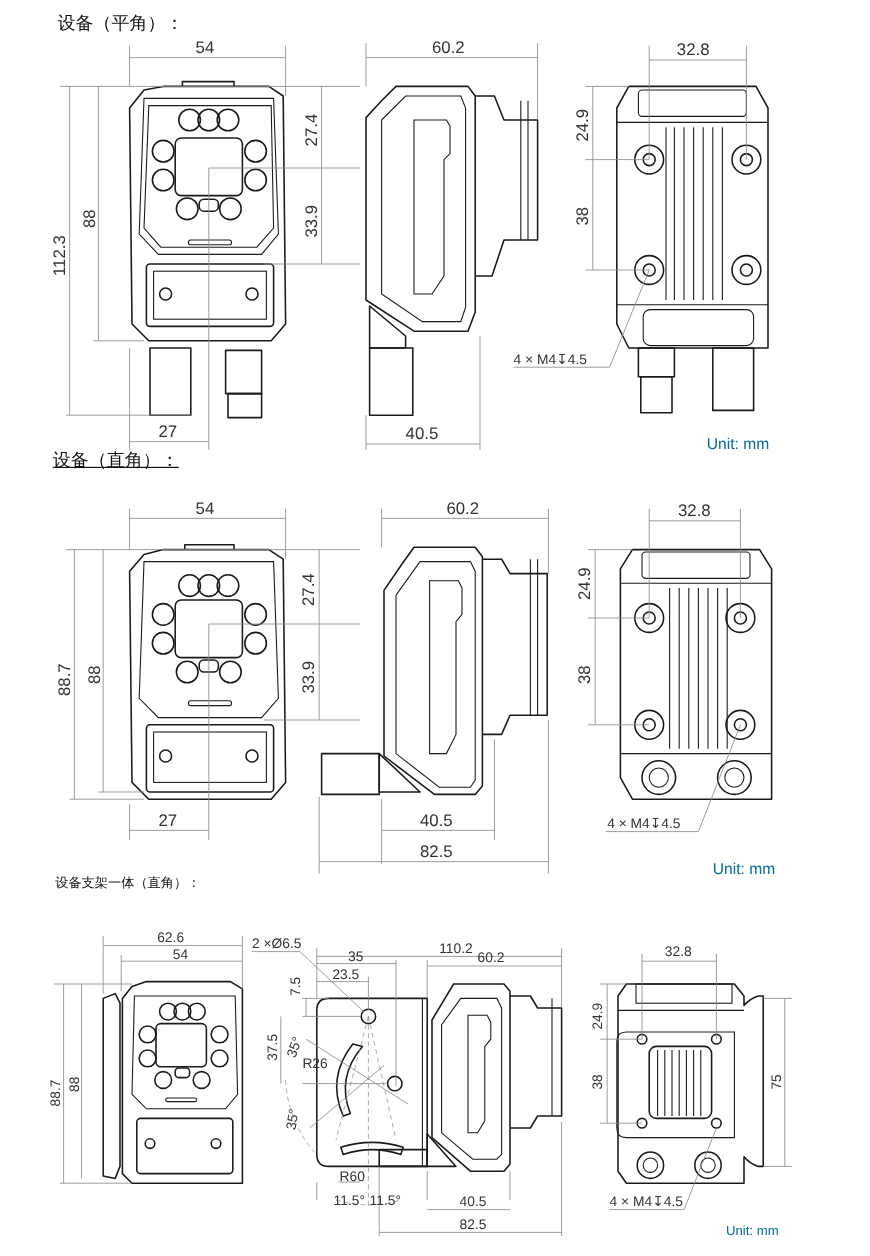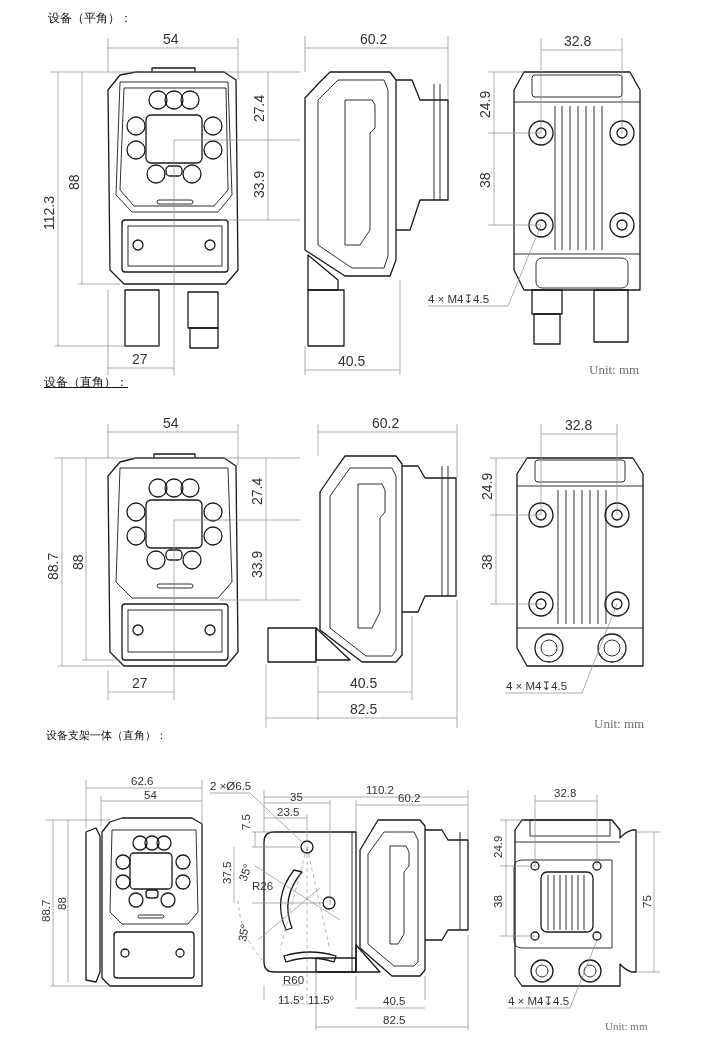--- a/index.html
+++ b/index.html
@@ -1,27 +1,27 @@
 <!DOCTYPE html>
 <html><head>
 <meta charset="utf-8">
 <style>
   html, body { margin:0; padding:0; background:#ffffff; }
   body { width:725px; height:1047px; position:relative; overflow:hidden;
          font-family:"Liberation Sans", "DejaVu Sans", sans-serif; color:#222; }
-  .section-title { position:absolute; font-size:12px; color:#111; }
+  .section-title { position:absolute; font-size:15px; color:#111; }
   .section-title.small { font-size:11px; }
   svg.view { position:absolute; left:0; top:0; overflow:visible; }
   .ol { fill:none; stroke:#1a1a1a; stroke-width:1.3; stroke-linejoin:round; }
   .ol2 { fill:none; stroke:#1a1a1a; stroke-width:0.9; }
   .dim { fill:none; stroke:#8a8a8a; stroke-width:0.7; }
   .dash { fill:none; stroke:#8a8a8a; stroke-width:0.6; stroke-dasharray:4 3; }
   .dimtxt { font-family:"Liberation Sans", sans-serif; font-size:14px; fill:#333; }
   .dimtxt.sm { font-size:11.5px; }
-  .unit { position:absolute; font-size:13px; color:#737373;font-family:Liberation Serif, serif; }
+  .unit { position:absolute; font-size:13px; color:#0369a1; }
   .unit.sm { font-size:11px; }
 </style>
 </head>
 <body>
 
 <div class="section-title" style="left:48px;top:10px;">设备（平角）：</div>
 
 <svg class="view" width="725" height="1047">
 
   <g>

